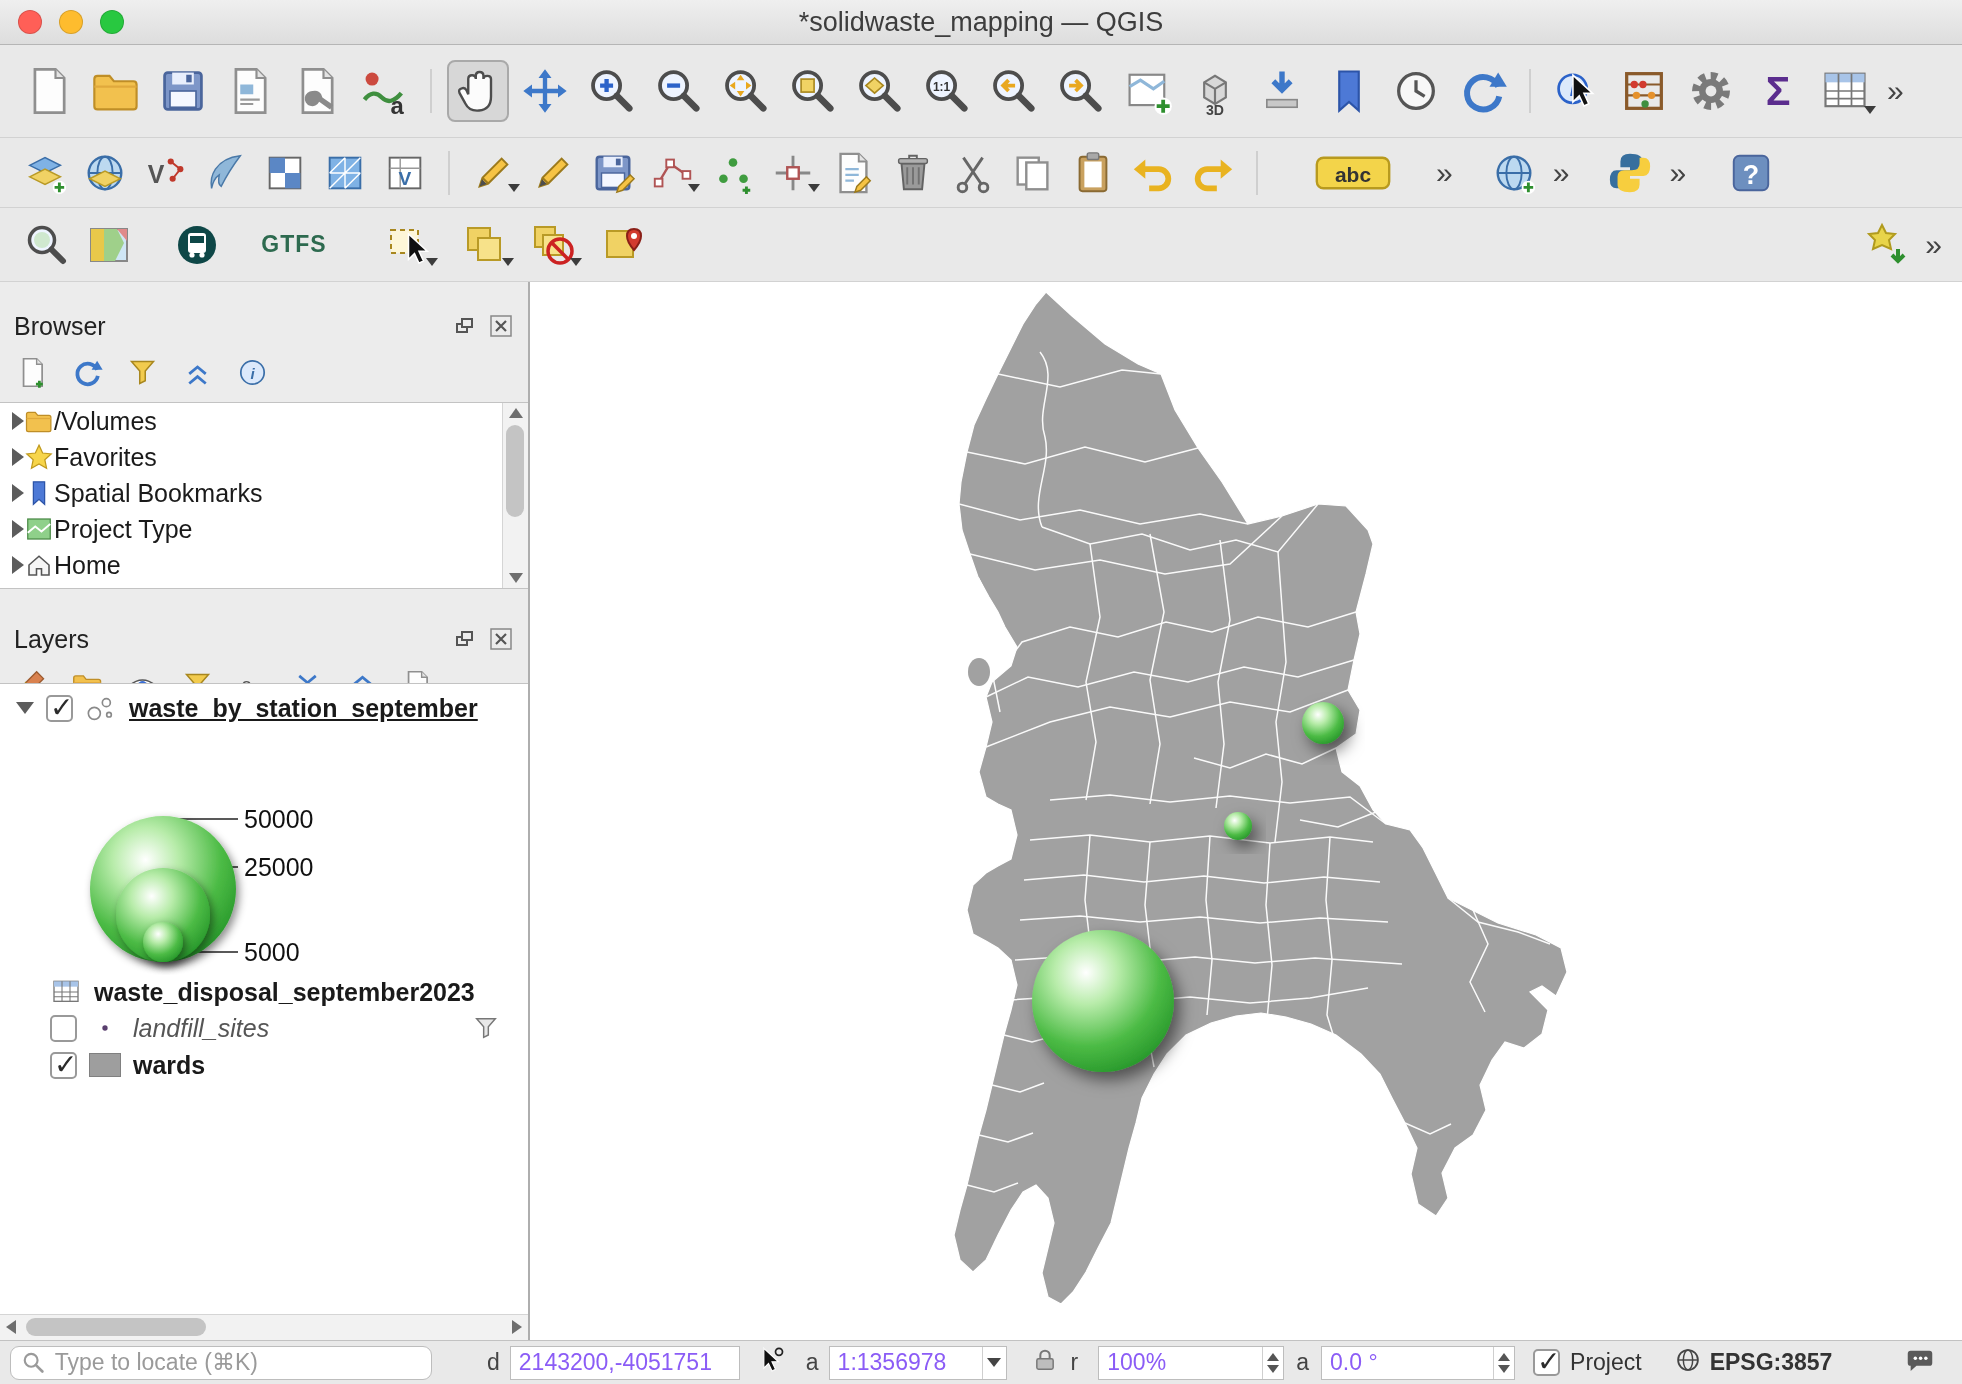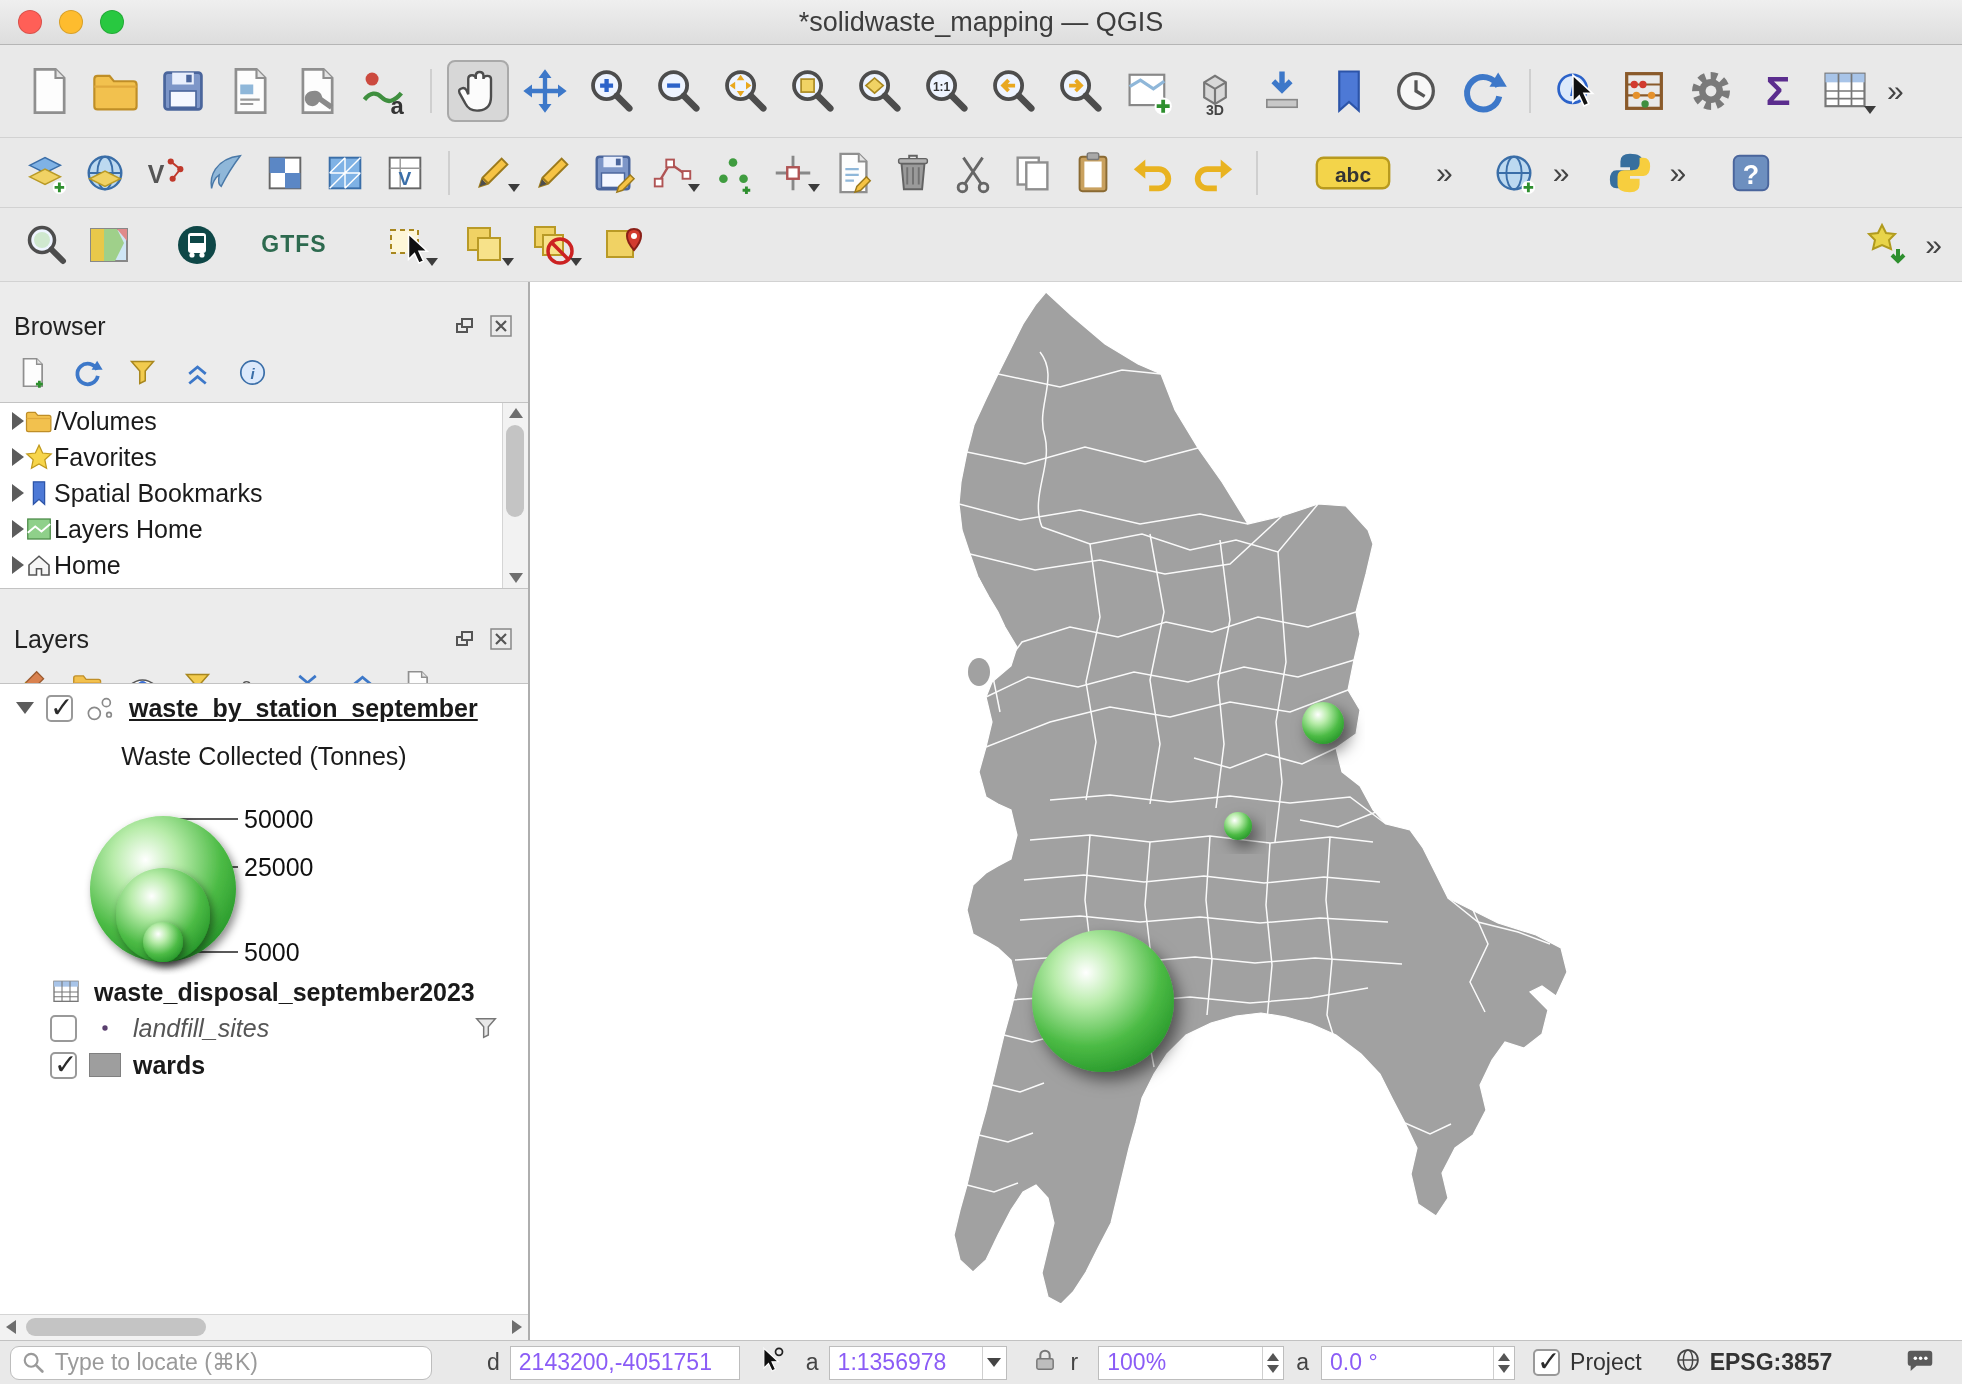--- a/index.html
+++ b/index.html
@@ -691,21 +691,21 @@
             <svg viewBox="0 0 48 48">
                 <use href="#sym-bookmark"></use>
               </svg>
             <span>Spatial Bookmarks</span>
           </div>
           <div class="trow">
             <span class="tri-r"></span>
             <svg viewBox="0 0 48 48">
                 <use href="#sym-maphome"></use>
               </svg>
-            <span>Layers Home</span>
+            <span>Project Type</span>
           </div>
           <div class="trow">
             <span class="tri-r"></span>
             <svg viewBox="0 0 48 48">
                 <use href="#sym-house"></use>
               </svg>
             <span>Home</span>
           </div>
           <div class="trow">
 
@@ -790,21 +790,20 @@
             <span class="tri-d"></span>
             <span class="cb on"></span>
             <svg class="sym" viewBox="0 0 48 48">
                 <circle cx="14" cy="32" r="9" fill="none" stroke="#8a8a8a" stroke-width="2.5"></circle>
                 <circle cx="32" cy="16" r="6" fill="none" stroke="#8a8a8a" stroke-width="2.5"></circle>
                 <circle cx="36" cy="34" r="3.5" fill="none" stroke="#8a8a8a" stroke-width="2.5"></circle>
               </svg>
             <span class="lname sel">waste_by_station_september</span>
           </div>
 
-          <div class="legend-title">Waste Collected (Tonnes)</div>
 
           <svg class="legend-svg" width="430" height="175" viewBox="0 0 430 175">
             <defs>
               <radialGradient id="lgrn" cx="0.38" cy="0.30" r="0.80">
                 <stop offset="0" stop-color="#ffffff"></stop>
                 <stop offset="0.28" stop-color="#b8ecaa"></stop>
                 <stop offset="0.65" stop-color="#4cbb45"></stop>
                 <stop offset="1" stop-color="#1e8f24"></stop>
               </radialGradient>
               <filter id="lsh" x="-40%" y="-40%" width="190%" height="190%">

